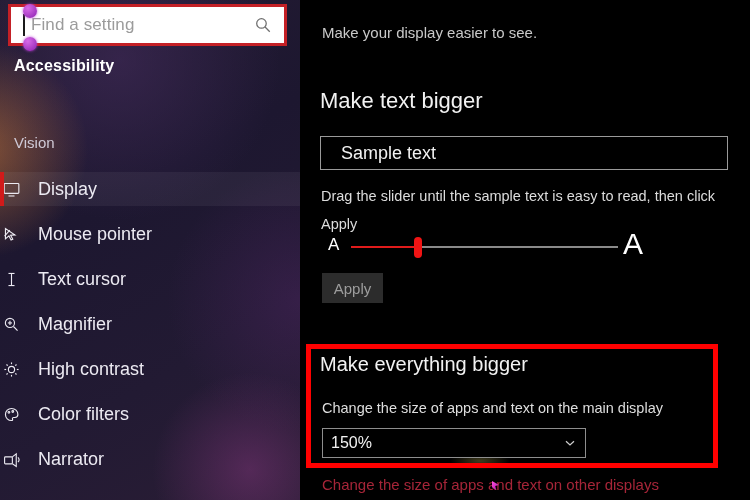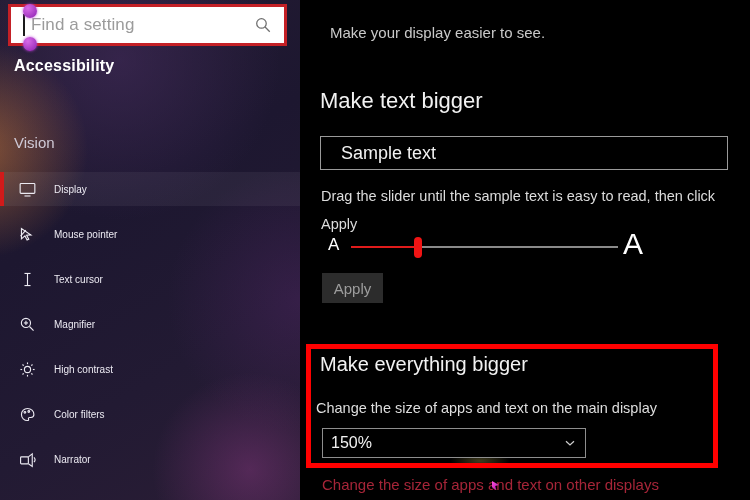--- a/index.html
+++ b/index.html
@@ -59,39 +59,39 @@
     color: #fff; font-size: 16px; font-weight: bold; letter-spacing: .2px;
   }
   .group-title {
     position: absolute; left: 14px; top: 134px;
     color: #cfc9d6; font-size: 15px;
   }
 
   .navlist { position: absolute; left: 0; top: 172px; width: 300px; }
   .navitem {
     position: relative; display: flex; align-items: center;
-    height: 34px; margin-bottom: 11px; padding-left: 16px;
-    color: #eceaf2; font-size: 10px;
+    height: 34px; margin-bottom: 11px; 
+    color: #eceaf2; font-size: 18px;
   }
   .navitem.selected { background: rgba(255,255,255,0.055); }
   .navitem.selected::before {
     content: ""; position: absolute; left: 0; top: 0; width: 4px; height: 34px;
     background: #d11a1a;
   }
   .navicon {
     width: 22px; height: 22px; margin-right: 16px; flex: 0 0 22px;
     display: flex; align-items: center; justify-content: center; color: #eceaf2;
   }
   .navlabel { white-space: nowrap; }
 
   
   .main { position: absolute; left: 300px; top: 0; width: 450px; height: 500px; background: #000; }
   .subhead {
     position: absolute; left: 22px; top: 24px;
-    color: #c9c9c9; font-size: 15px; margin-left: 8px;
+    color: #c9c9c9; font-size: 15px;
   }
   .h2 {
     position: absolute; left: 20px; top: 88px;
     color: #f2f2f2; font-size: 22px; font-weight: normal;
   }
   .sampleinput {
     position: absolute; left: 20px; top: 136px; width: 408px; height: 34px;
     border: 1px solid #9a9a9a; background: #000;
     display: flex; align-items: center; padding-left: 20px;
     color: #f2f2f2; font-size: 18px;
@@ -124,21 +124,21 @@
   
   .annot {
     position: absolute; left: 6px; top: 344px; width: 412px; height: 124px;
     border: 5px solid #ff0000; background: transparent; pointer-events: none;
   }
   .h3 {
     position: absolute; left: 20px; top: 353px;
     color: #f2f2f2; font-size: 20px; font-weight: normal;
   }
   .desc {
-    position: absolute; left: 16px; top: 400px;
+    position: absolute; left: 22px; top: 400px;
     color: #dedede; font-size: 14.5px;
   }
   .dropdown {
     position: absolute; left: 22px; top: 428px; width: 264px; height: 30px;
     border: 1px solid #8e8e8e; background: #000;
     display: flex; align-items: center; padding: 4px 8px;
     color: #f2f2f2; font-size: 16px;
   }
   .chev { margin-left: auto; width: 14px; height: 14px; color: #cfcfcf; }
   .link {

